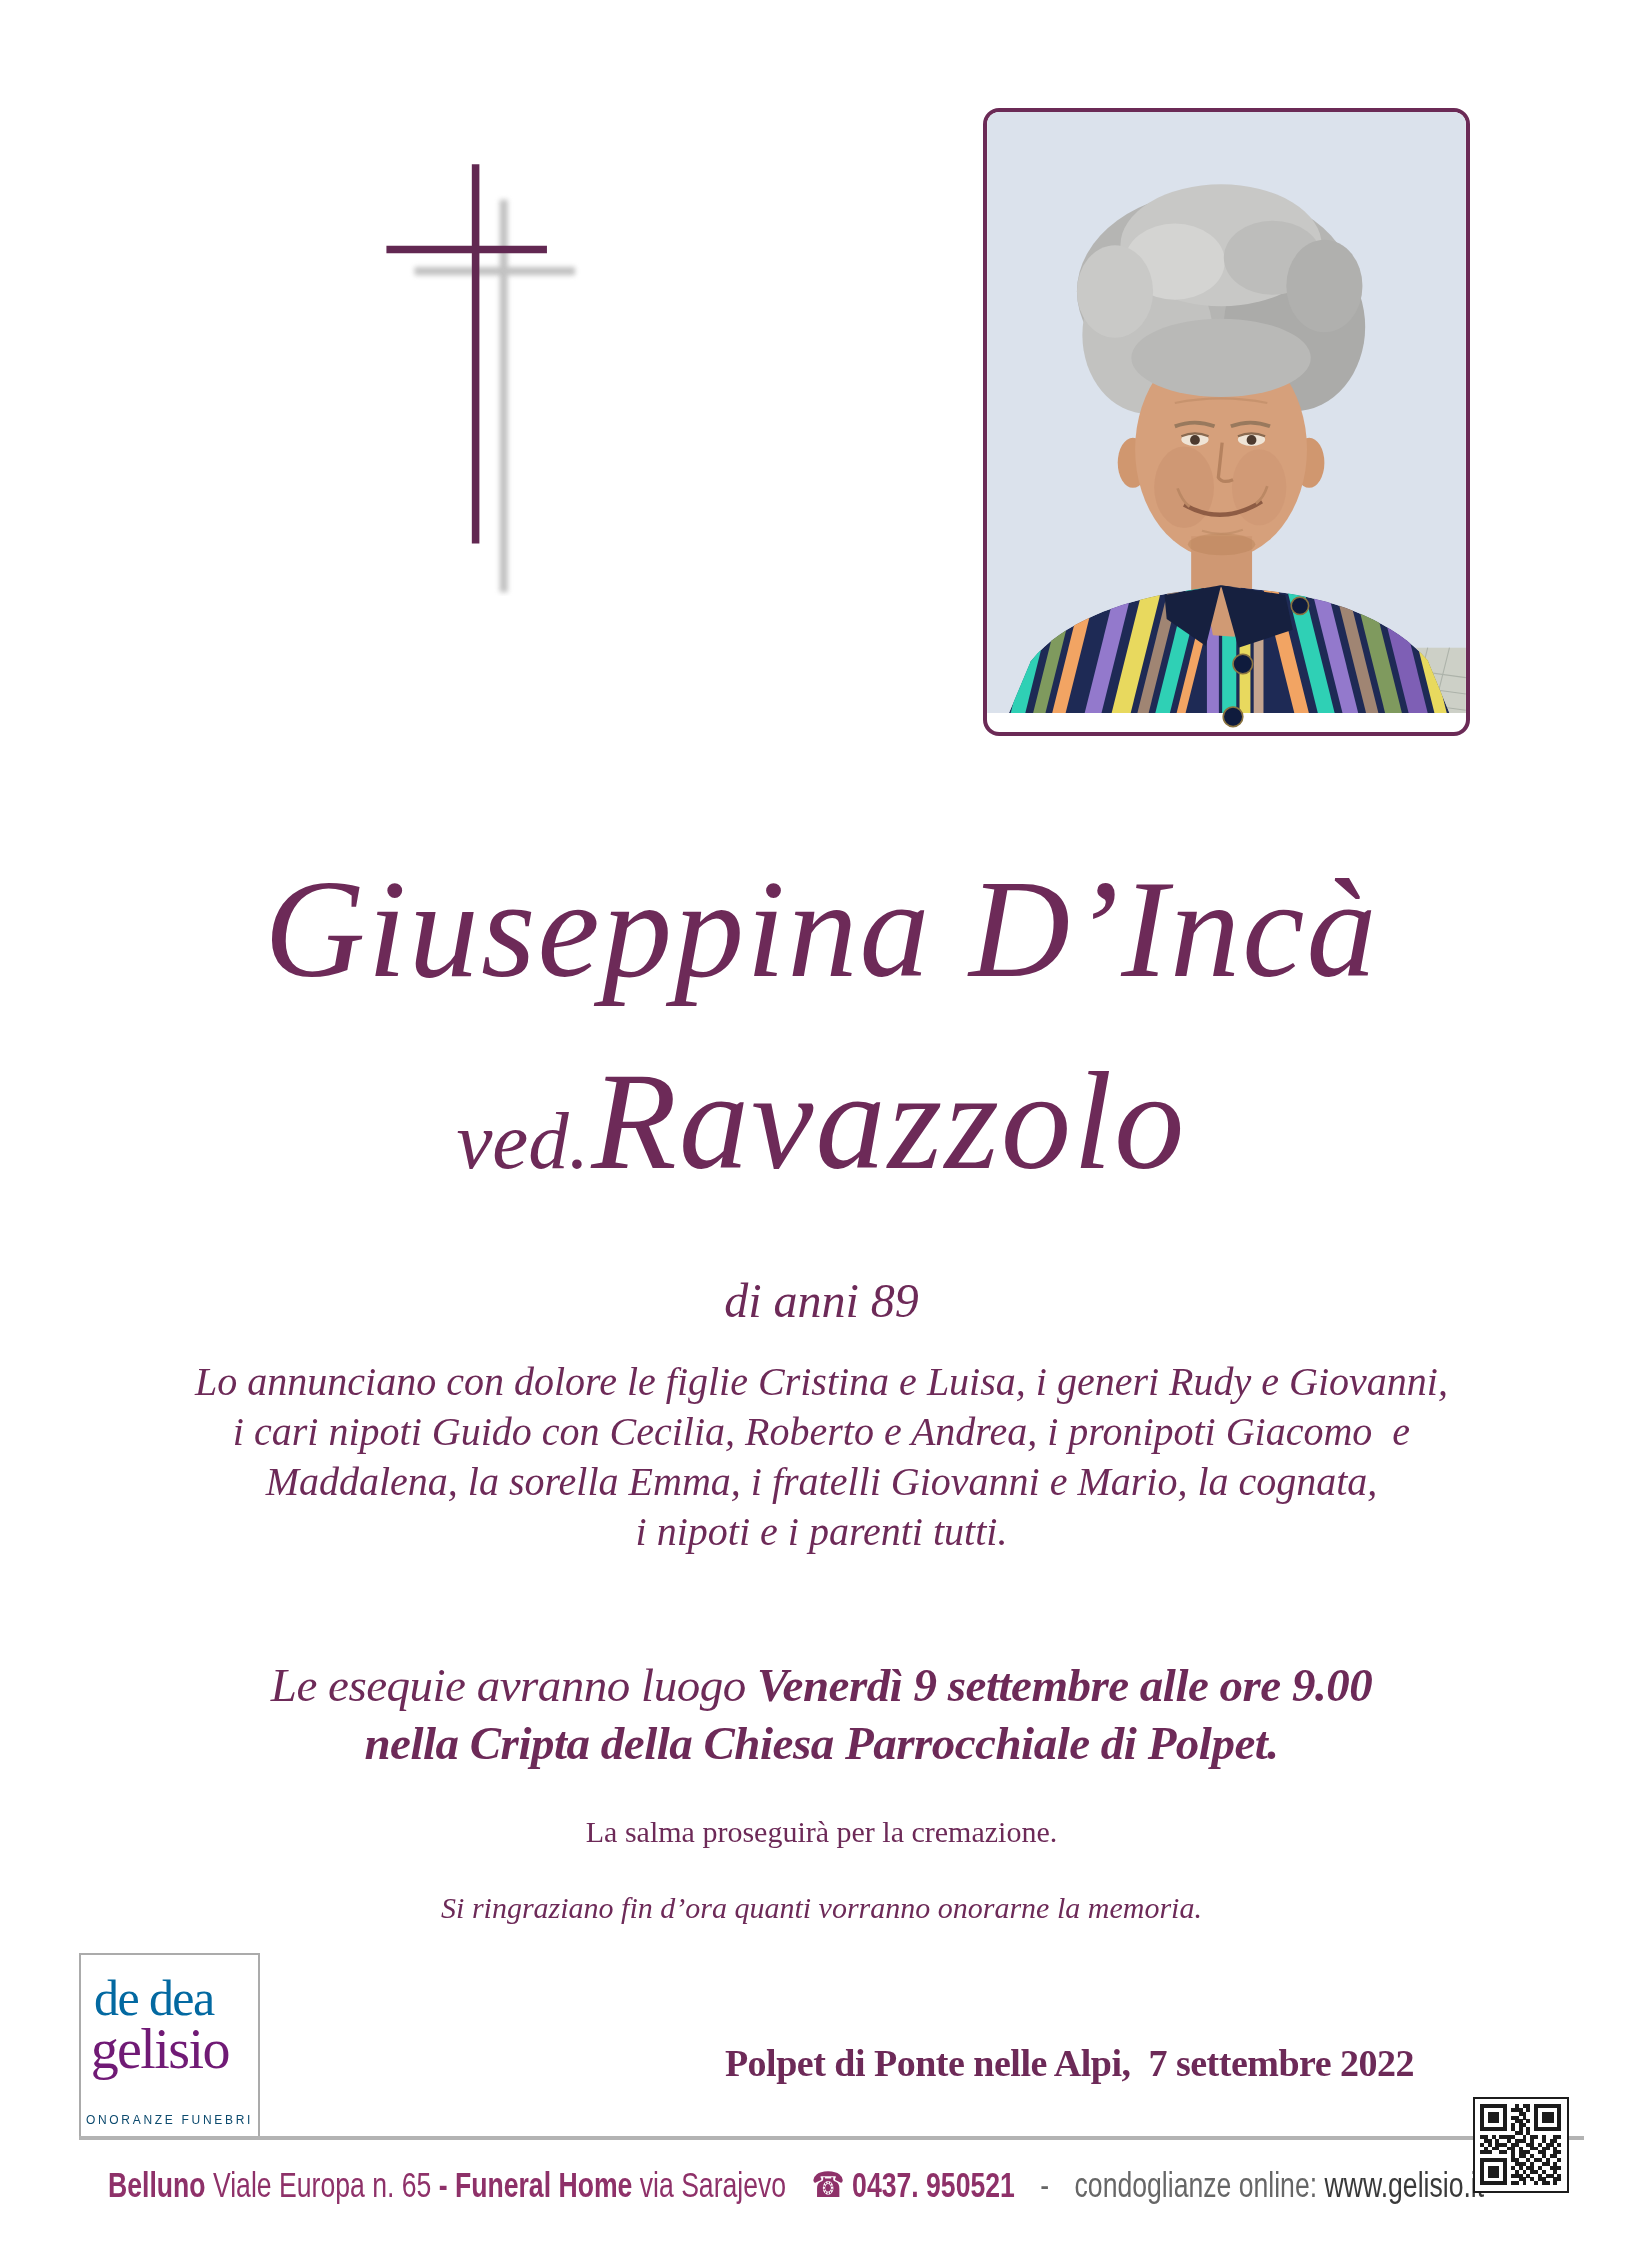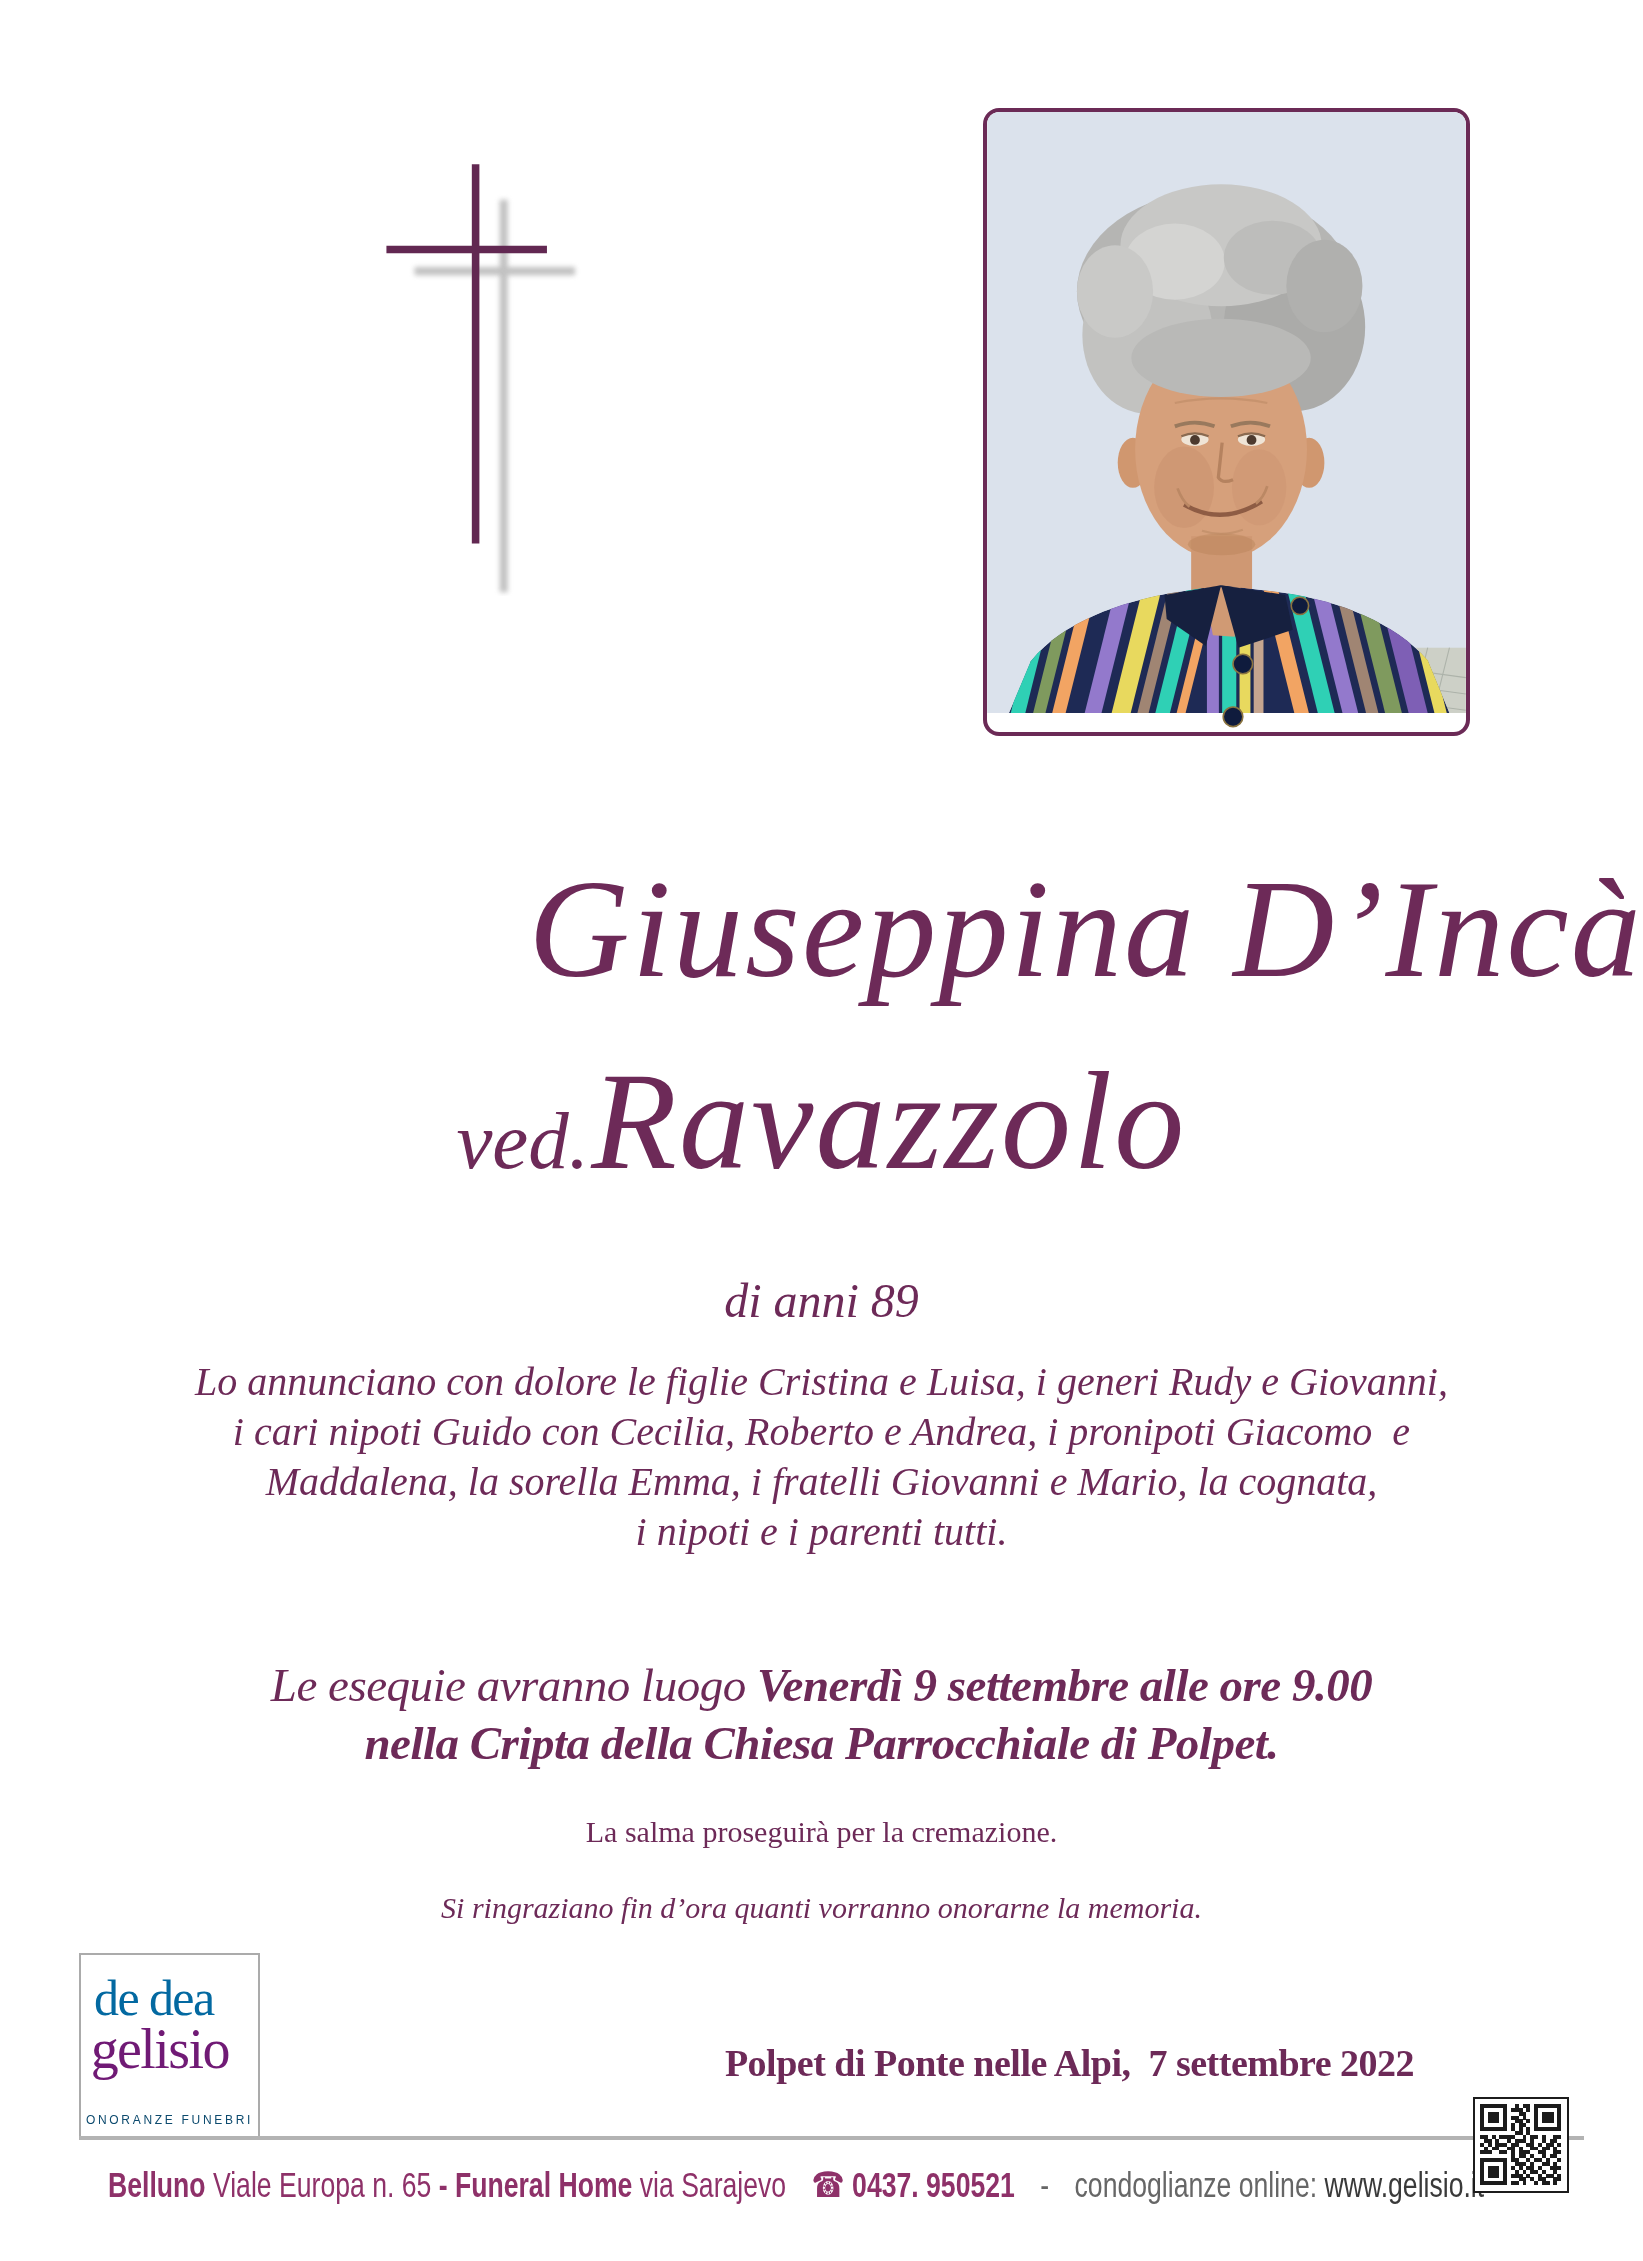--- a/index.html
+++ b/index.html
@@ -28,21 +28,21 @@
   
   .photo-frame{
     left:983px;top:108px;width:487px;height:628px;
     border:4.9px solid #6b2a56;border-radius:16.2px;
     box-sizing:border-box;background:#ffffff;overflow:hidden;
   }
   .photo-frame svg{display:block;width:100%;height:100%;}
 
   
   .intro{left:135px;top:642px;width:726px;font-size:39px;line-height:1.95;letter-spacing:-0.5px;}
-  .title1{left:0;top:848px;width:100%;font-size:140px;letter-spacing:2.2px;line-height:1.15;text-align:right;}
+  .title1{left:0;top:848px;width:100%;font-size:140px;letter-spacing:2.2px;line-height:1.15;}
   .title2{left:0;top:1040px;width:100%;line-height:1.15;}
   .title2 .ved{font-size:81px;}
   .title2 .surname{font-size:140px;letter-spacing:2.2px;}
   .age{left:0;top:1273px;width:100%;font-size:48px;}
   .announce{left:65px;top:1357px;width:1513px;font-size:40px;line-height:1.25;}
   .funeral{left:0;top:1656px;width:100%;font-size:47px;line-height:1.24;letter-spacing:-0.5px;}
   .cremation{left:0;top:1815px;width:100%;font-size:30px;}
   .thanks{left:0;top:1891px;width:100%;font-size:30px;}
 
   

